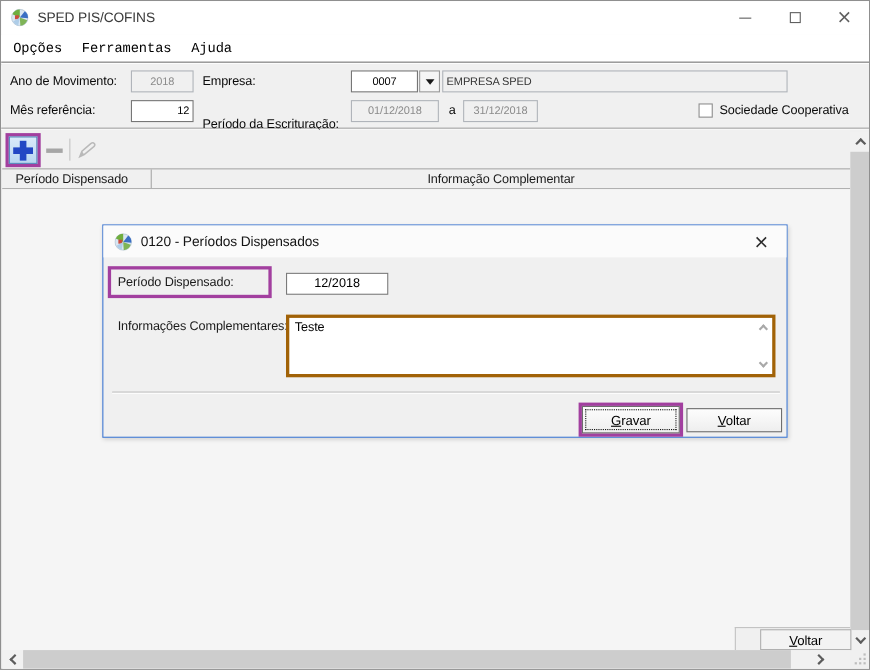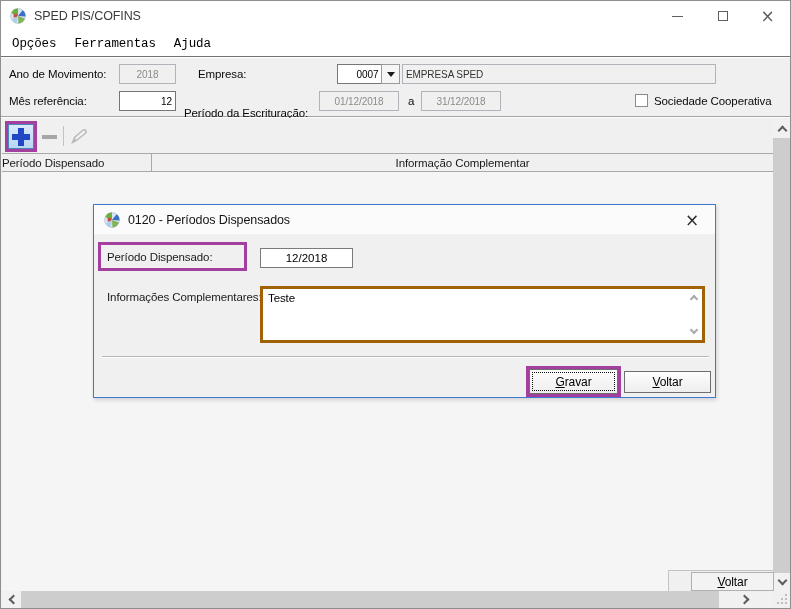--- a/index.html
+++ b/index.html
@@ -44,21 +44,21 @@
   .annot{border:3px solid var(--c-highlight);}
   .annot-plus{position:absolute;left:3px;top:3px;width:32px;height:31px;}
   .btn-plus{width:100%;height:100%;background:linear-gradient(#d9e9fa,#b9d7f1);border:1px solid #4c84bc;position:relative;}
   .btn-plus .bar-v{position:absolute;left:50%;top:50%;width:6px;height:18px;margin:-9px 0 0 -3px;background:var(--c-plus_blue);}
   .btn-plus .bar-h{position:absolute;left:50%;top:50%;width:18px;height:6px;margin:-3px 0 0 -9px;background:var(--c-plus_blue);}
   .icon-minus{position:absolute;left:40px;top:17px;width:15px;height:4px;background:#a6a6a6;}
   .tb-sep{position:absolute;left:61px;top:8px;width:1px;height:20px;background:#c2c2c2;}
   .icon-pencil{position:absolute;left:67px;top:8px;}
   
   .grid-header{position:absolute;left:0;top:35px;width:771px;height:19px;background:#f0f0f0;border-top:1px solid #a9a9a9;border-bottom:1px solid #a9a9a9;display:flex;}
-  .gh-cell1{width:150px;border-right:1px solid #a9a9a9;display:flex;align-items:center;}
+  .gh-cell1{width:136px;border-right:1px solid #a9a9a9;display:flex;align-items:center;padding-left:12px;}
   .gh-cell2{flex:1;display:flex;align-items:center;justify-content:center;}
   .grid-body{position:absolute;left:0;top:54px;width:771px;height:419px;background:#f5f5f5;}
   
   .chev{display:inline-block;width:7px;height:7px;border-right:2px solid #5c5c5c;border-bottom:2px solid #5c5c5c;}
   .chev-up{transform:rotate(-135deg);margin-top:3px;}
   .chev-down{transform:rotate(45deg);margin-bottom:3px;}
   .chev-left{transform:rotate(135deg);margin-left:3px;}
   .chev-right{transform:rotate(-45deg);margin-right:3px;}
   .vscroll{position:absolute;right:0;top:2px;width:18px;height:471px;background:#f1f1f1;}
   .vs-btn{position:absolute;left:0;width:18px;height:18px;display:flex;align-items:center;justify-content:center;background:#f1f1f1;}
@@ -125,33 +125,33 @@
 
   <div class="menubar">
     <div class="menu-item">Opções</div>
     <div class="menu-item">Ferramentas</div>
     <div class="menu-item">Ajuda</div>
   </div>
 
   <div class="formpanel">
     <span class="lbl" style="left:8px;top:9px;">Ano de Movimento:</span>
     <input class="field disabled t-center" style="left: 118px; top: 5px; width: 57px;" readonly="" value="2018">
-    <span class="lbl" style="left:197px;top:9px;">Empresa:</span>
-    <input class="field enabled t-center" style="left: 336px; top: 5px; width: 61px;" value="0007">
+    <span class="lbl" style="left:183px;top:9px;">Empresa:</span>
+    <input class="field enabled t-center" style="left: 318px; top: 5px; width: 61px;" value="0007">
     <div class="combo-arrow" style="left:380px;top:5px;">
         <div class="tri-down"></div>
       </div>
     <input class="field disabled" style="left: 401px; top: 5px; width: 314px; color: rgb(51, 51, 51);" readonly="" value="EMPRESA SPED">
 
     <span class="lbl" style="left:8px;top:36px;">Mês referência:</span>
     <input class="field enabled t-right" style="left: 118px; top: 32px; width: 57px;" value="12">
     <span class="lbl" style="left:183px;top:48px;">Período da Escrituração:</span>
     <input class="field disabled t-center" style="left: 318px; top: 32px; width: 80px;" readonly="" value="01/12/2018">
     <span class="lbl" style="left:407px;top:36px;">a</span>
-    <input class="field disabled t-center" style="left: 420px; top: 32px; width: 80px;" readonly="" value="31/12/2018">
+    <input class="field disabled t-center" style="left: 420px; top: 32px; width: 68px;" readonly="" value="31/12/2018">
     <div class="checkbox" style="left:634px;top:35px;"></div>
     <span class="lbl" style="left:653px;top:36px;">Sociedade Cooperativa</span>
   </div>
 
   <div class="content">
 
     <div class="toolbar">
       <div class="annot annot-plus">
         <div class="btn-plus">
           <div class="bar-v"></div>

